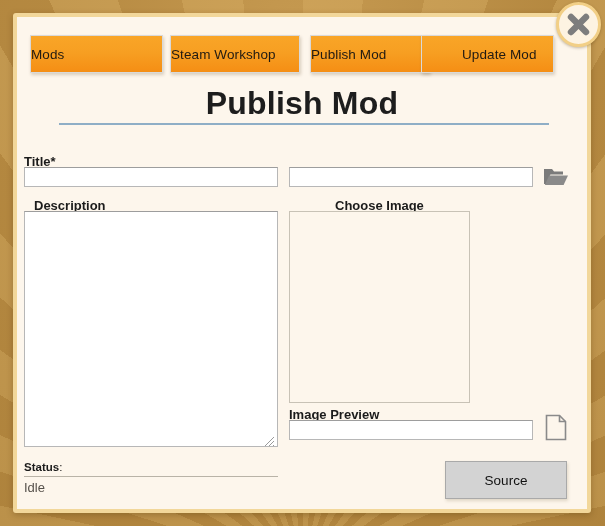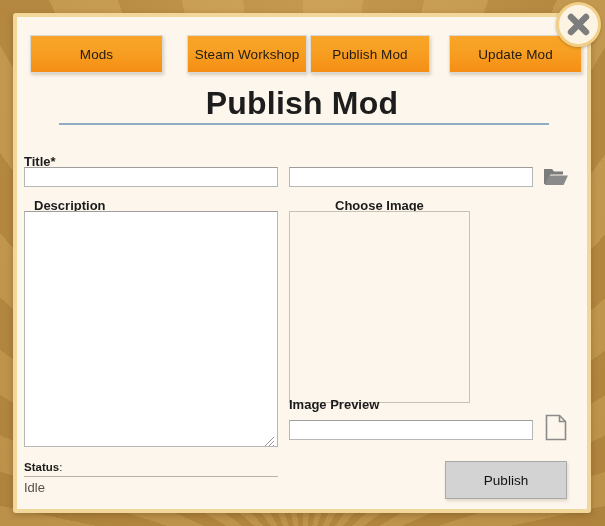--- a/index.html
+++ b/index.html
@@ -77,29 +77,28 @@
   .tab {
     position: absolute;
     top: 0;
     height: 38px;
     background: linear-gradient(to bottom, #f9a527 0%, #f79f22 45%, #f58e14 100%);
     border: 1px solid #d9d9d9;
     color: #201a12;
     font-size: 13.5px;
     display: flex;
     align-items: center;
-    justify-content: center;
     cursor: pointer;
     box-shadow: 1px 2px 3px rgba(90,70,30,0.22);
     letter-spacing: .1px;
   }
   #tab-0 { left: 13px;  width: 133px; }
-  #tab-1 { left: 153px; width: 120px; margin-left: 17px; }
+  #tab-1 { left: 153px; width: 130px; }
   #tab-2 { left: 293px; width: 120px; }
-  #tab-3 { left: 432px; width: 133px; }
+  #tab-3 { left: 404px; width: 133px; padding-left: 40px; }
 
   
   #heading {
     position: absolute;
     left: 0; top: 68px;
     width: 100%;
     text-align: center;
     font-size: 32px;
     font-weight: bold;
     color: #1d1d1d;
@@ -155,21 +154,21 @@
   #img-label   { left: 272px; top: 181px; margin-left: 46px; }
   #img-box {
     position: absolute;
     left: 272px; top: 194px;
     width: 181px; height: 192px;
     background: #fdf6ec;
     border: 1px solid #c8c2b6;
     cursor: pointer;
   }
 
-  #prev-label  { left: 272px; top: 380px; }
+  #prev-label  { left: 272px; top: 390px; }
   #prev-input  { left: 272px; top: 403px; width: 244px; height: 20px; }
   #doc-icon {
     position: absolute; left: 528px; top: 397px;
     width: 22px; height: 27px; cursor: pointer;
   }
 
   
   #status-label {
     position: absolute; left: 7px; top: 444px;
     font-size: 11.5px; color: #1b1b1b;
@@ -253,21 +252,21 @@
     <input class="textinput" id="prev-input" type="text" placeholder="" style="">
     <svg id="doc-icon" viewBox="0 0 22 27">
       <path d="M1.5 1.5 h13 l6 6 v18 h-19 Z" fill="none" stroke="#8a8a8a" stroke-width="1.6"></path>
       <path d="M14.5 1.5 v6 h6" fill="none" stroke="#8a8a8a" stroke-width="1.6"></path>
     </svg>
 
     <div id="status-label"><b>Status</b><span>:</span></div>
     <div id="status-rule"></div>
     <div id="status-value">Idle</div>
 
-    <button id="publish-btn">Publish</button>
+    <button id="publish-btn">Source</button>
 
   </div>
 </div>
 
 <div id="close-btn">
   <svg width="25" height="25" viewBox="0 0 25 25">
     <g stroke="#7d7d7d" stroke-width="6.4" stroke-linecap="round">
       <line x1="5" y1="5" x2="20" y2="20"></line>
       <line x1="20" y1="5" x2="5" y2="20"></line>
     </g>

